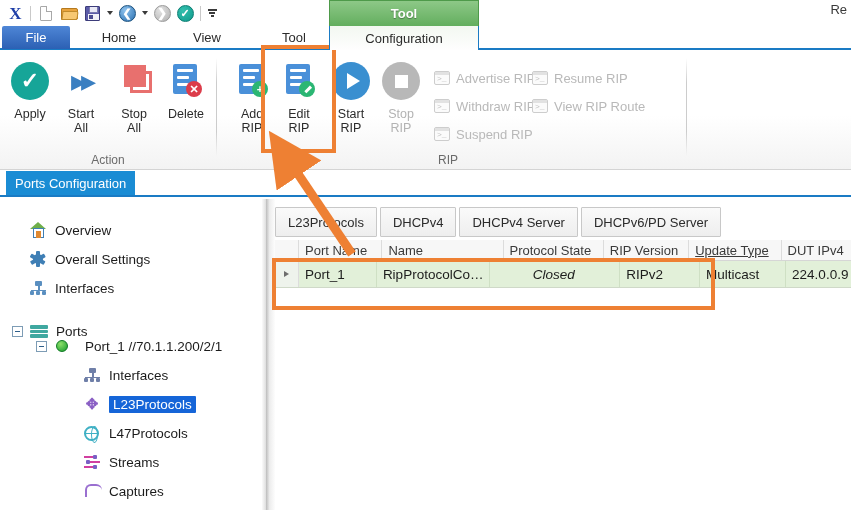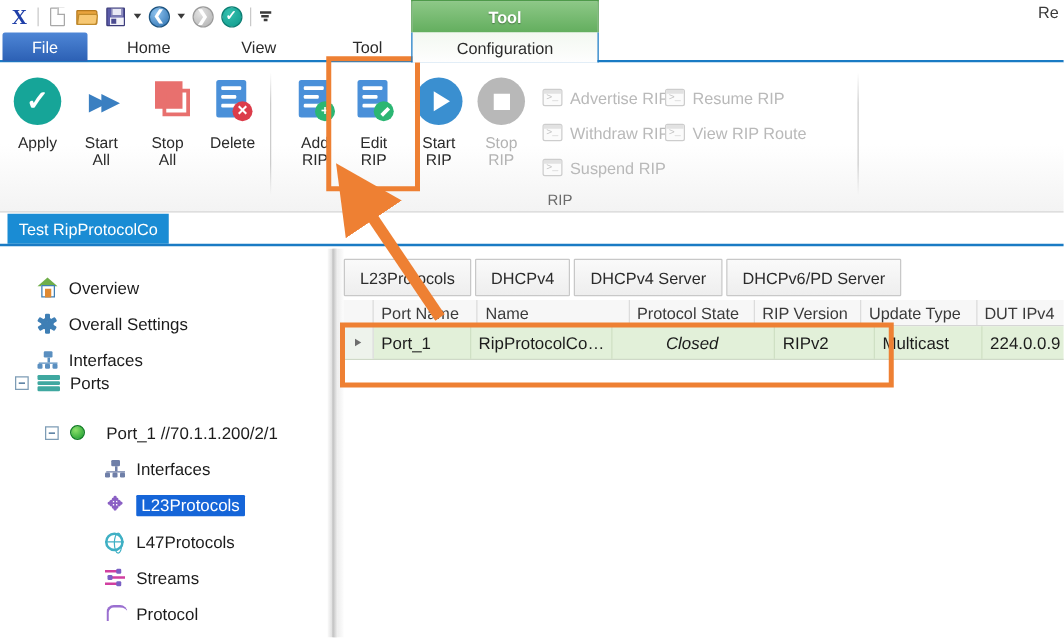--- a/index.html
+++ b/index.html
@@ -311,20 +311,21 @@
         <span class="ic-doc">
           <span class="page">
               <i></i>
               <i></i>
               <i></i>
             </span>
           <span class="badge bdg-del">✕</span>
         </span>
         <span class="lbl">Delete</span>
       </div>
+      <div class="glabel">Action</div>
     </div>
 
     <div class="gdiv" style="left:216px;"></div>
 
     <div class="rgroup" style="left:218px;width:468px;">
       <div class="bigbtn" style="left:6px;">
         <span class="ic-doc">
           <span class="page">
               <i></i>
               <i></i>
@@ -381,21 +382,21 @@
         <span class="lb">View RIP Route</span>
       </div>
 
       <div class="glabel" style="left:190px;width:80px;">RIP</div>
     </div>
 
     <div class="gdiv" style="left:686px;"></div>
   </div>
 
   <div class="doctabs">
-    <div class="doctab-active">Test RipProtocolCo</div>
+    <div class="doctab-active">Ports Configuration</div>
     <div class="underline"></div>
   </div>
 
   <div class="treepane">
     <div class="tnode" style="left:28px;top:47px;">
       <span class="tico">
           <span class="gear-ico">
             <i></i>
             <span class="c"></span>
             <i></i>
@@ -423,21 +424,21 @@
             <i class="v"></i>
             <i class="h"></i>
             <i class="l1"></i>
             <i class="l2"></i>
             <i class="l3"></i>
           </span>
         </span>
       <span>Interfaces</span>
     </div>
 
-    <div class="tnode" style="left:12px;top:94px;">
+    <div class="tnode" style="left:12px;top:119px;">
       <span class="expander" style="margin-right:6px;"></span>
       <span class="tico">
           <span class="ports-ico">
             <i></i>
             <i></i>
             <i></i>
           </span>
         </span>
       <span>Ports</span>
     </div>
@@ -489,21 +490,21 @@
             <b></b>
           </span>
         </span>
       <span>Streams</span>
     </div>
 
     <div class="tnode" style="left:82px;top:279px;">
       <span class="tico">
           <span class="cap-ico"></span>
         </span>
-      <span>Protocol</span>
+      <span>Captures</span>
     </div>
   </div>
 
   <div class="splitter">
     <div class="grip"></div>
   </div>
 
   <div class="content">
 
     <div class="ctabs">
@@ -513,21 +514,21 @@
       <div class="ctab">DHCPv6/PD Server</div>
     </div>
 
     <div class="grid">
       <div class="ghead">
         <div class="rowhdr"></div>
         <div class="gcell" style="width:84px;">Port Name</div>
         <div class="gcell" style="width:122px;">Name</div>
         <div class="gcell" style="width:101px;">Protocol State</div>
         <div class="gcell" style="width:86px;">RIP Version</div>
-        <div class="gcell" style="width:93px;">Update Type</div>
+        <div class="gcell" style="width:93px;text-decoration:underline;">Update Type</div>
         <div class="gcell" style="width:70px;border-right:none;">DUT IPv4</div>
       </div>
       <div class="grow">
         <div class="rowhdr sel">
             <span class="tri-r"></span>
           </div>
         <div class="gcell" style="width:84px;">Port_1</div>
         <div class="gcell" style="width:122px;">RipProtocolCo…</div>
         <div class="gcell italic" style="width:101px;margin-left:37px;">Closed</div>
         <div class="gcell" style="width:86px;">RIPv2</div>

